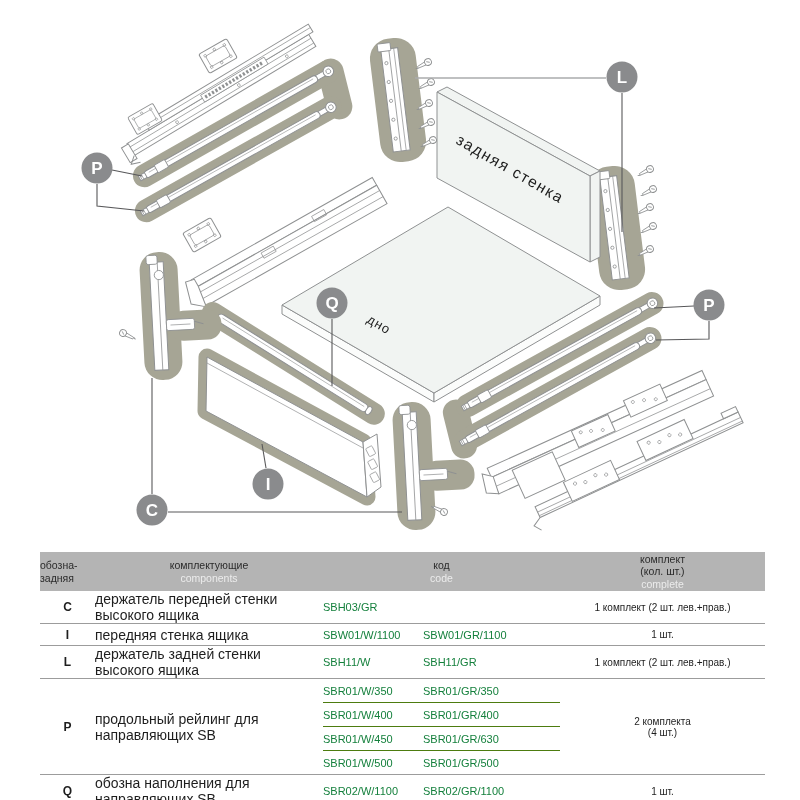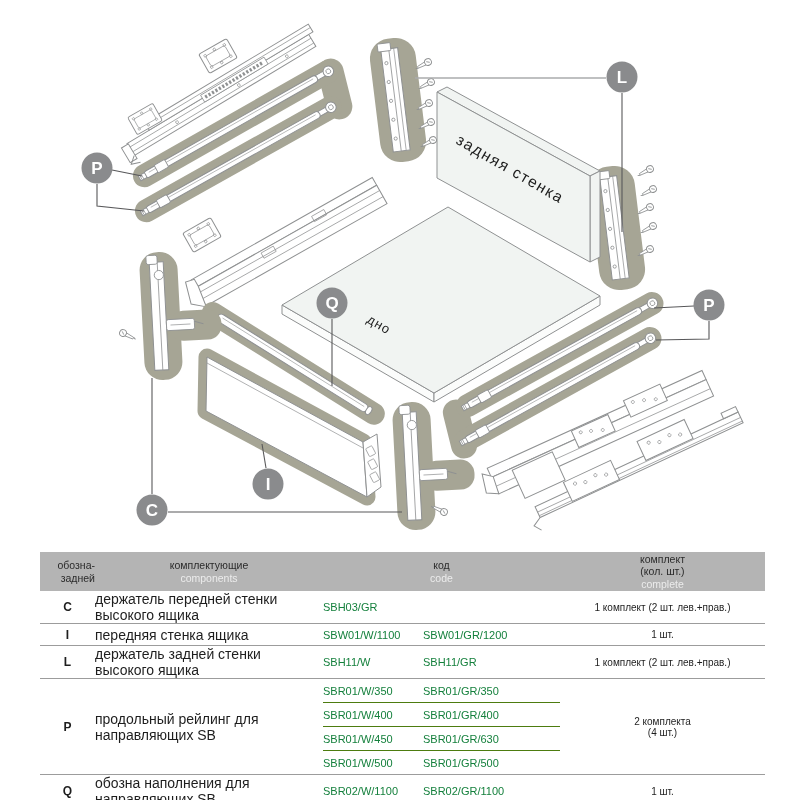--- a/index.html
+++ b/index.html
@@ -6,21 +6,21 @@
   .stage{position:relative;width:800px;height:800px;background:#fff;overflow:hidden;
          font-family:"Liberation Sans",sans-serif;}
   svg text{font-family:"Liberation Sans",sans-serif;}
   .diagram{position:absolute;left:0;top:0;}
   
   table.parts{position:absolute;left:40px;top:552px;width:725px;border-collapse:collapse;
               table-layout:fixed;}
   table.parts td{padding:0;vertical-align:middle;}
   thead td{background:#b4b4b4;height:39px;font-size:10.5px;line-height:12.5px;
            color:#2b2b2b;text-align:center;}
-  td.hd-designation{text-align:right;padding-left:7px;}
+  td.hd-designation{text-align:left;padding-left:7px;}
   .en{color:#ececec;}
   tbody td{font-size:10px;color:#1e1e1e;text-align:center;}
   td.mark{font-weight:bold;font-size:12px;}
   td.name{text-align:left;font-size:14px;}
   td.code{text-align:left;font-size:11px;padding-left:2px;color:#15803d;}
   tr.r-main td{height:21px;}
   tr.p-sub td{height:23px;}
   tr.r-q td{height:26px;}
   tr.sep td{border-top:1px solid #9c9c9c;}
   td.subsep{border-bottom:1px solid #4d7c0f;}
@@ -248,21 +248,21 @@
     <col style="width:55px">
         <col style="width:228px">
         <col style="width:100px">
     <col style="width:137px">
         <col style="width:205px">
   </colgroup>
   <thead>
     <tr>
       <td class="hd-designation">
         <span>обозна-</span><br>
-        <span>задней</span>
+        <span>задняя</span>
       </td>
       <td>
         <span>комплектующие</span><br>
         <span class="en">components</span>
       </td>
       <td colspan="2">
         <span>код</span><br>
         <span class="en">code</span>
       </td>
       <td>
@@ -277,21 +277,21 @@
       <td class="mark">C</td>
       <td class="name">держатель передней стенки высокого ящика</td>
       <td class="code">SBH03/GR</td>
       <td class="code"></td>
       <td class="qty">1 комплект (2 шт. лев.+прав.)</td>
     </tr>
     <tr class="r-main sep">
       <td class="mark">I</td>
       <td class="name">передняя стенка ящика</td>
       <td class="code">SBW01/W/1100</td>
-      <td class="code">SBW01/GR/1200</td>
+      <td class="code">SBW01/GR/1100</td>
       <td class="qty">1 шт.</td>
     </tr>
     <tr class="r-main sep">
       <td class="mark">L</td>
       <td class="name">держатель задней стенки высокого ящика</td>
       <td class="code">SBH11/W</td>
       <td class="code">SBH11/GR</td>
       <td class="qty">1 комплект (2 шт. лев.+прав.)</td>
     </tr>
     <tr class="p-sub sep">

